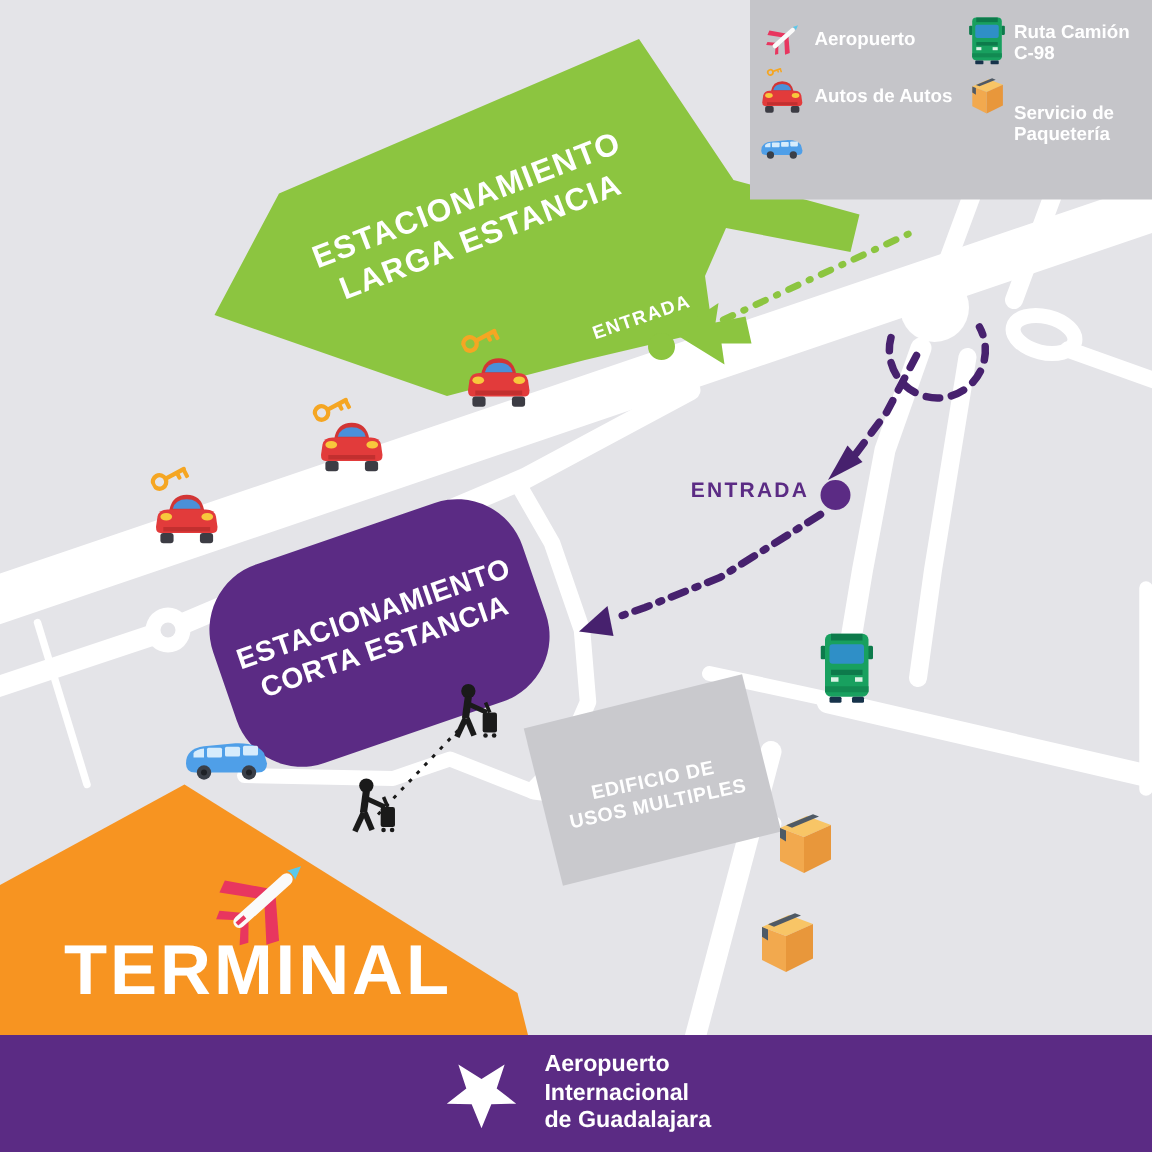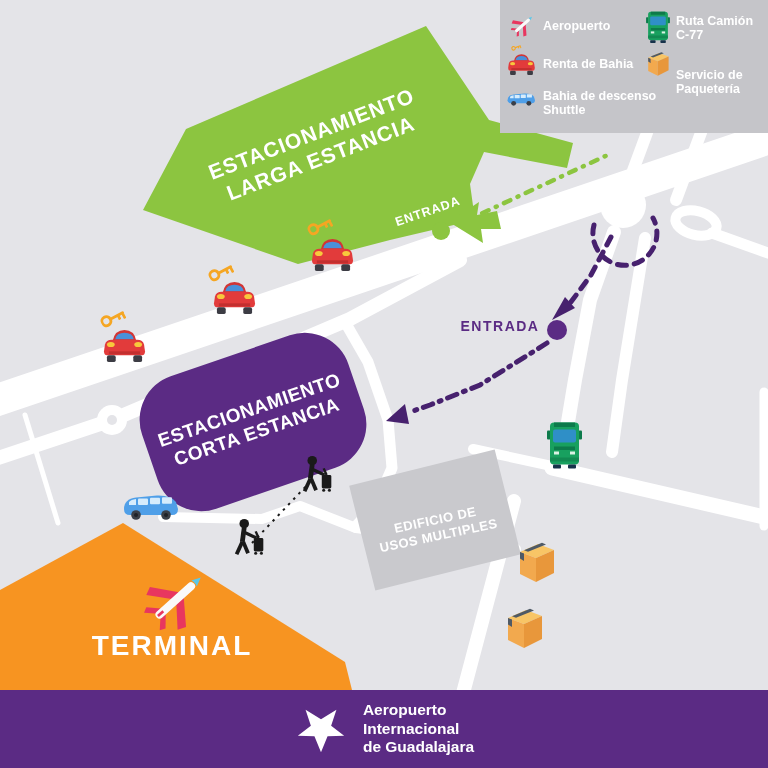--- a/index.html
+++ b/index.html
@@ -204,21 +204,21 @@
   </svg>
 
   <div class="map-label" style="left:316px;top:146px;font-size:21px;letter-spacing:1px;--r:-21deg">ESTACIONAMIENTO
 LARGA ESTANCIA</div>
   <div class="map-label" style="left:428px;top:212px;font-size:12.5px;letter-spacing:1px;--r:-19deg">ENTRADA</div>
   <div class="map-label" style="left:253px;top:421px;font-size:19px;letter-spacing:0.5px;--r:-19deg">ESTACIONAMIENTO
 CORTA ESTANCIA</div>
   <div class="map-label" style="left:500px;top:327px;font-size:14px;letter-spacing:1.5px;color:#5b2b84">ENTRADA</div>
   <div class="map-label" style="left:437px;top:528px;font-size:13px;letter-spacing:0.5px;--r:-12deg">EDIFICIO DE
 USOS MULTIPLES</div>
-  <div class="map-label" style="left:172px;top:646px;font-size:28px;letter-spacing:2px">TERMINAL</div>
+  <div class="map-label" style="left:172px;top:646px;font-size:47px;letter-spacing:2px">TERMINAL</div>
 
   <div id="legend">
     <svg class="lg-icon" style="left:10px;top:11px" width="27" height="27" viewBox="0 0 80 80">
       <g transform="rotate(-42 40 40)">
         <polygon points="34,36 16,14 25,10 45,36" fill="#e8365f"></polygon>
           <polygon points="34,44 16,66 25,70 45,44" fill="#e8365f"></polygon>
         <polygon points="10,36 1,27 7,24 18,36" fill="#e8365f"></polygon>
           <polygon points="10,44 1,53 7,56 18,44" fill="#e8365f"></polygon>
         <rect x="8" y="35.5" width="56" height="9" rx="4.5" fill="#fafafa"></rect>
         <path d="M64,35.5 L74,40 L64,44.5 Q66,40 64,35.5 Z" fill="#5bc8ea"></path>
@@ -237,49 +237,47 @@
         <path d="M12,16 Q14,5 24,5 Q34,5 36,16 Z" fill="#d23535"></path>
           <path d="M14.5,14.5 Q16,8 24,8 Q32,8 33.5,14.5 Z" fill="#4a90d9"></path>
         <path d="M6,31 Q3,31 3,27 L4,20 Q5,15 11,15 L37,15 Q43,15 44,20 L45,27 Q45,31 42,31 Z" fill="#e23b3b"></path>
         <rect x="8" y="27" width="32" height="3" fill="#c22f2f"></rect>
           <ellipse cx="10" cy="20" rx="4" ry="2.6" fill="#f8c83c"></ellipse>
           <ellipse cx="38" cy="20" rx="4" ry="2.6" fill="#f8c83c"></ellipse>
         <rect x="6" y="31" width="9" height="7" rx="2" fill="#3c3c44"></rect>
           <rect x="33" y="31" width="9" height="7" rx="2" fill="#3c3c44"></rect>
       </g>
     </svg>
-    <div class="lg-label" style="left:43px;top:57px">Renta de Bahia</div>
+    <div class="lg-label" style="left:43px;top:57px">Autos de Autos</div>
 
     <svg class="lg-icon" style="left:6px;top:90px" width="31" height="17" viewBox="0 0 61 33">
       <path d="M3,20 Q3,10 15,8.5 L36,6.5 Q50,6 55,13 L57,20 Q57,26 51,26 L9,26 Q3,26 3,20 Z" fill="#4f9fe8"></path>
       <path d="M8,13 Q10,10.5 15,10 L15,16 L8,16 Z" fill="#d6ecfc"></path>
       <rect x="17" y="9.5" width="10" height="6.5" rx="1" fill="#d6ecfc"></rect>
         <rect x="29" y="8.8" width="10" height="6.5" rx="1" fill="#d6ecfc"></rect>
         <rect x="41" y="8.2" width="10" height="6.5" rx="1" fill="#d6ecfc"></rect>
       <circle cx="15" cy="26" r="4.8" fill="#3a3f48"></circle>
         <circle cx="45" cy="26" r="4.8" fill="#3a3f48"></circle>
     </svg>
-    <div class="lg-label" style="left:43px;top:89px">Bahia de descenso
-Shuttle</div>
 
     <svg class="lg-icon" style="left:146px;top:11px" width="24" height="32" viewBox="0 0 35 47">
       <rect x="0" y="9" width="3.5" height="9" rx="1" fill="#0d7a4b"></rect>
         <rect x="31.5" y="9" width="3.5" height="9" rx="1" fill="#0d7a4b"></rect>
       <rect x="3" y="1" width="29" height="42" rx="4" fill="#18a05f"></rect>
         <rect x="7" y="1" width="21" height="4.5" fill="#0d7a4b"></rect>
       <rect x="6" y="8" width="23" height="13" rx="2" fill="#2f8fc7"></rect>
         <rect x="7" y="25" width="21" height="3.5" fill="#0d7a4b"></rect>
       <rect x="7" y="30" width="5" height="3" fill="#d9f2e4"></rect>
         <rect x="23" y="30" width="5" height="3" fill="#d9f2e4"></rect>
       <rect x="3" y="36" width="29" height="4" fill="#128a52"></rect>
       <rect x="6" y="43" width="8" height="4" rx="1" fill="#16324a"></rect>
         <rect x="21" y="43" width="8" height="4" rx="1" fill="#16324a"></rect>
     </svg>
     <div class="lg-label" style="left:176px;top:14px">Ruta Camión
-C-77</div>
+C-98</div>
 
     <svg class="lg-icon" style="left:144px;top:51px" width="27" height="26" viewBox="0 0 45 43">
       <polygon points="7,11 25,3 41,9 23,17" fill="#f8c566"></polygon>
         <polygon points="7,11 23,17 23,41 7,33" fill="#f2a94e"></polygon>
       <polygon points="23,17 41,9 41,32 23,41" fill="#e8973b"></polygon>
         <polygon points="11,9.2 29,1.8 33,3.4 15,10.8" fill="#4f5a66"></polygon>
       <polygon points="7,11 11,12.6 11,20 7,17.5" fill="#4f5a66"></polygon>
     </svg>
     <div class="lg-label" style="left:176px;top:68px">Servicio de
 Paquetería</div>

